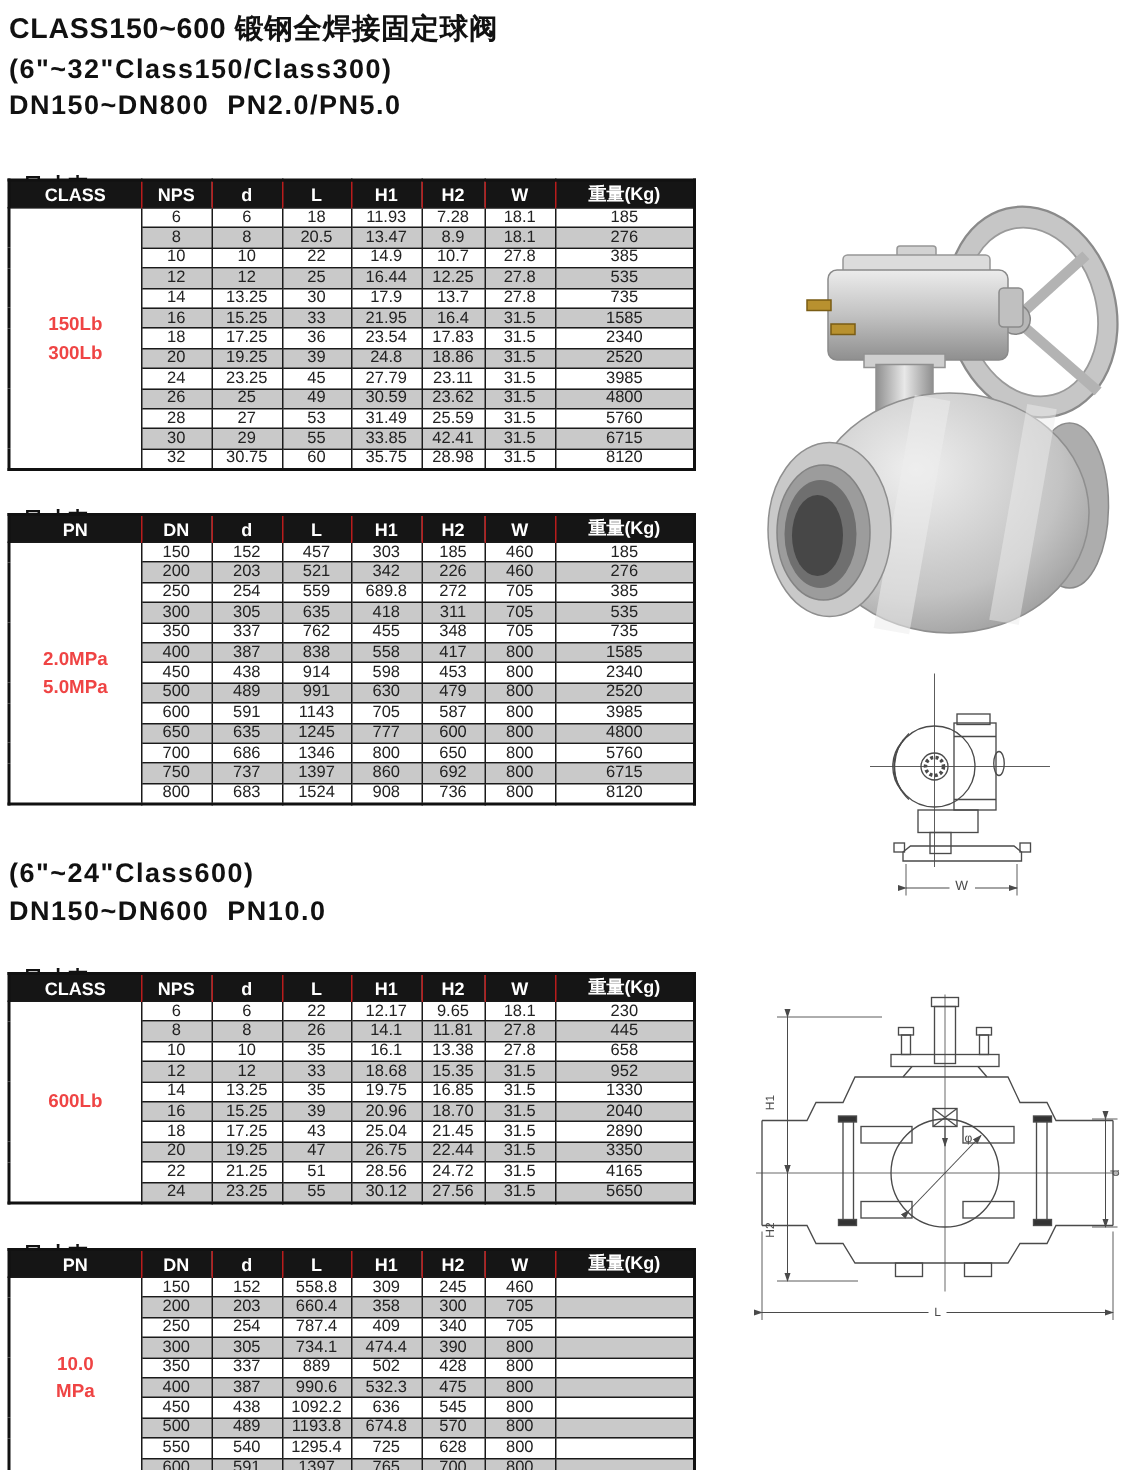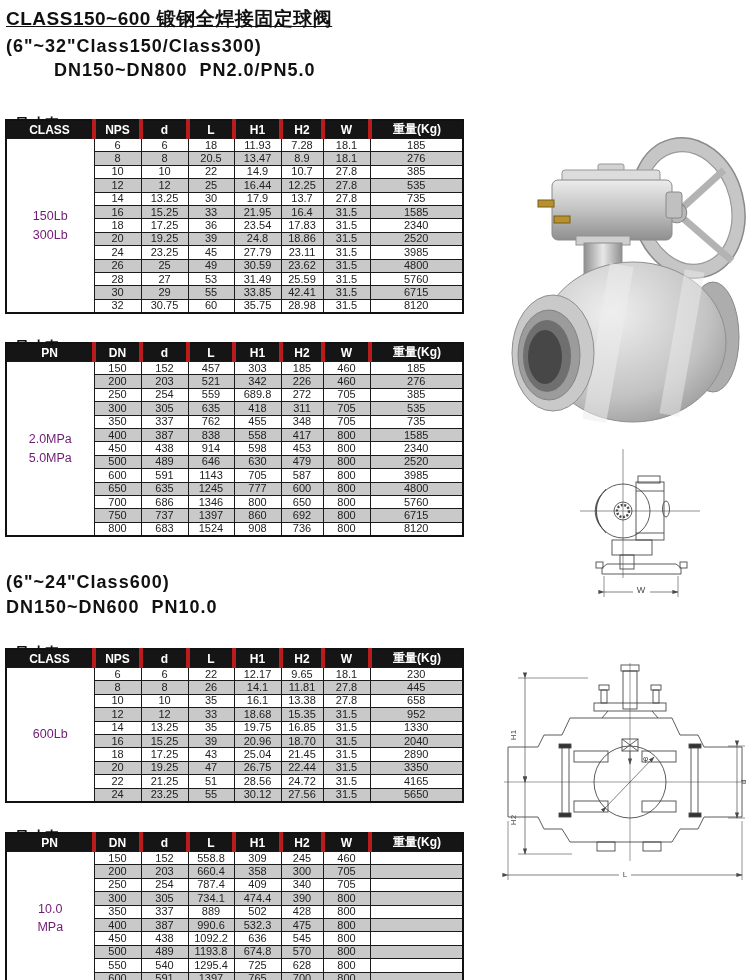--- a/index.html
+++ b/index.html
@@ -1,40 +1,40 @@
 <!DOCTYPE html>
 <html><head>
 <meta charset="utf-8">
 <style>
   html,body{margin:0;padding:0;background:#fff;}
   body{width:750px;height:980px;position:relative;overflow:hidden;
        font-family:"Liberation Sans","DejaVu Sans",sans-serif;color:#111;}
   .abs{position:absolute;}
-  .title{font-size:19px;font-weight:bold;letter-spacing:.5px;white-space:pre;text-decoration:underline;}
+  .title{font-size:19px;font-weight:bold;letter-spacing:.5px;white-space:pre;}
   .subtitle{font-size:18px;font-weight:bold;letter-spacing:1px;white-space:pre;}
   .tbl-label{font-size:15px;font-weight:bold;white-space:pre;}
   .tbl-label .unit{font-size:11px;font-weight:normal;color:#222;}
   table.dim{border-collapse:collapse;table-layout:fixed;border:2px solid #111;
             font-family:"Liberation Sans","DejaVu Sans",sans-serif;}
   table.dim th{background:#151515;color:#fff;font-size:12px;font-weight:bold;
-               height:17px;padding:0;border-left:4px solid #b91c1c;}
+               height:17px;padding:0;border-left:1px solid #b91c1c;}
   table.dim th:first-child{border-left:none;margin-left:44px;}
   table.dim td{border:1px solid #1a1a1a;text-align:center;font-size:11px;
                height:12.4px;padding:0;line-height:1;color:#222;}
   table.dim td.alt{background:#c9c9c9;}
-  table.dim td.group{background:#fff;font-weight:normal;font-size:12.5px;color:#701a75;
+  table.dim td.group{background:#fff;font-weight:bold;font-size:12.5px;color:#ef4444;
                      white-space:pre-line;line-height:1.5;vertical-align:middle;}
   svg text{font-family:"Liberation Sans","DejaVu Sans",sans-serif;}
 </style>
 </head>
 <body>
 
 <div class="abs title" style="left:6px;top:6px;">CLASS150~600 锻钢全焊接固定球阀</div>
 <div class="abs subtitle" style="left:6px;top:36px;">(6"~32"Class150/Class300)</div>
-<div class="abs subtitle" style="left:6px;top:60px;margin-left:48px;">DN150~DN800  PN2.0/PN5.0</div>
+<div class="abs subtitle" style="left:6px;top:60px;">DN150~DN800  PN2.0/PN5.0</div>
 
 <div class="abs tbl-label" style="left:6px;top:98px;">
   <span>尺寸表</span>
   <span class="unit">(inch)</span>
 </div>
 <table class="dim abs" style="left:5px;top:119px;">
     <colgroup>
       <col style="width: 88px;">
       <col style="width: 47px;">
       <col style="width: 47px;">
@@ -268,21 +268,21 @@
         <td class="">438</td>
         <td class="">914</td>
         <td class="">598</td>
         <td class="">453</td>
         <td class="">800</td>
         <td class="">2340</td>
       </tr>
       <tr>
         <td class="alt">500</td>
         <td class="alt">489</td>
-        <td class="alt">646</td>
+        <td class="alt">991</td>
         <td class="alt">630</td>
         <td class="alt">479</td>
         <td class="alt">800</td>
         <td class="alt">2520</td>
       </tr>
       <tr>
         <td class="">600</td>
         <td class="">591</td>
         <td class="">1143</td>
         <td class="">705</td>

